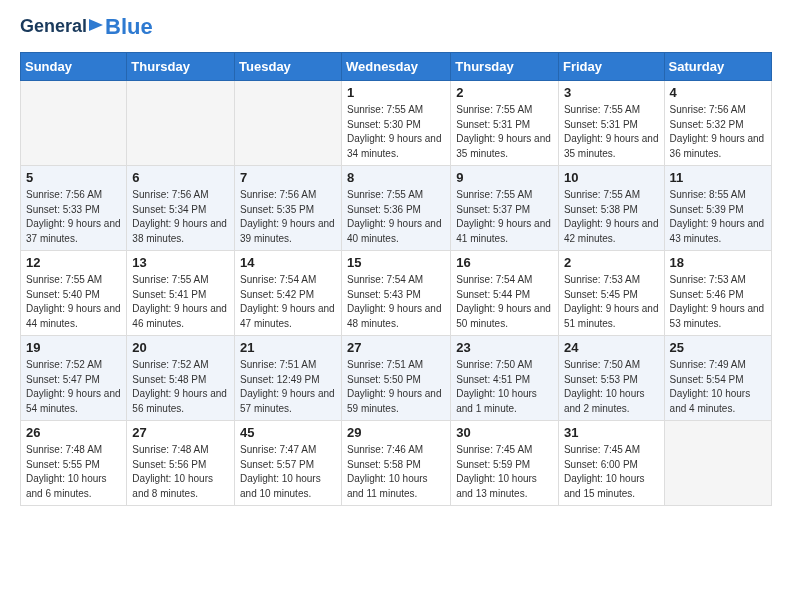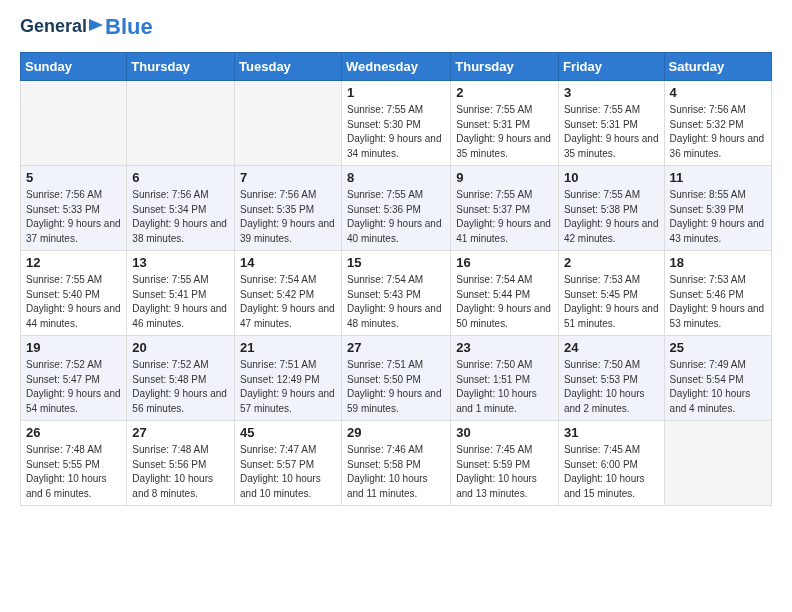--- a/index.html
+++ b/index.html
@@ -253,21 +253,21 @@
         </td>
         <td>
           <div class="day-num">27</div>
           <div class="day-info">Sunrise: 7:51 AM
 Sunset: 5:50 PM
 Daylight: 9 hours and 59 minutes.</div>
         </td>
         <td>
           <div class="day-num">23</div>
           <div class="day-info">Sunrise: 7:50 AM
-Sunset: 1:51 PM
+Sunset: 4:51 PM
 Daylight: 10 hours and 1 minute.</div>
         </td>
         <td>
           <div class="day-num">24</div>
           <div class="day-info">Sunrise: 7:50 AM
 Sunset: 5:53 PM
 Daylight: 10 hours and 2 minutes.</div>
         </td>
         <td>
           <div class="day-num">25</div>

